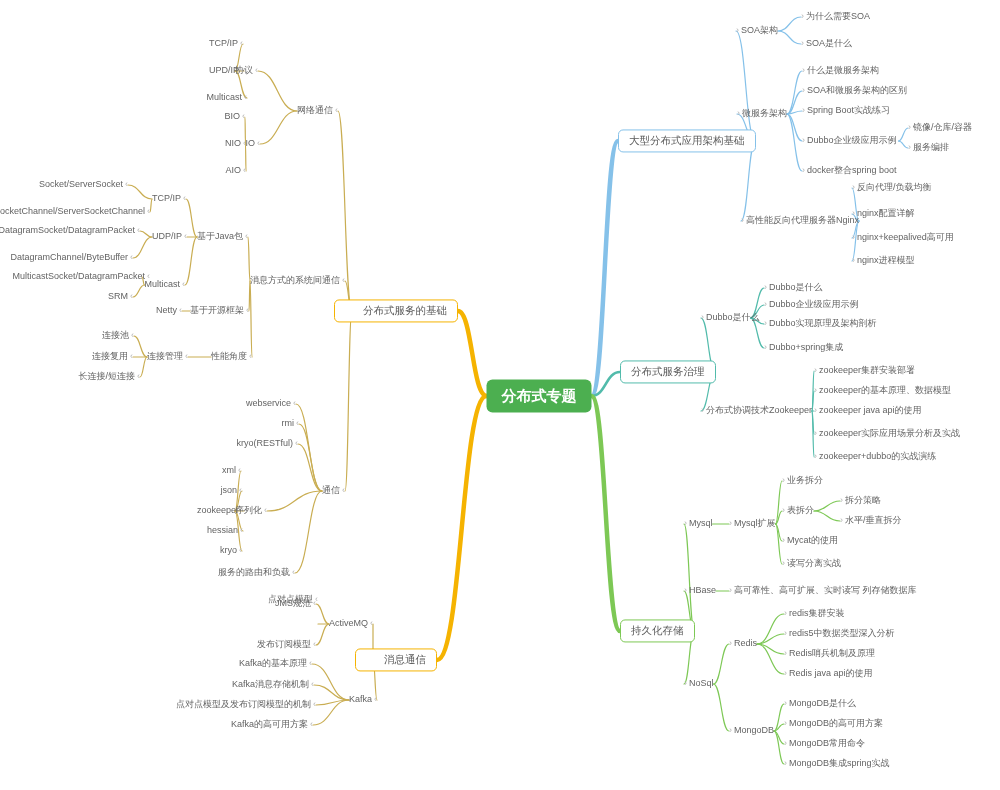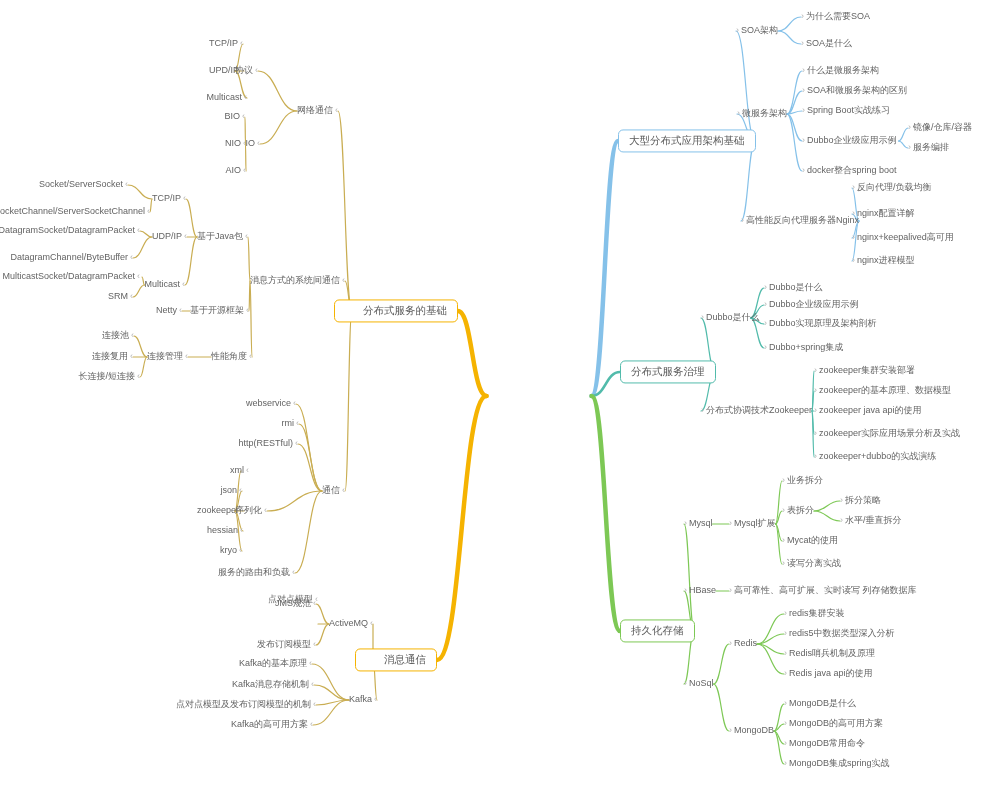--- a/index.html
+++ b/index.html
@@ -129,20 +129,21 @@
       <path d="M 757.015625 644 C 770.5078125 644, 770.5078125 634, 784 634" fill="none" stroke="#7dc855" stroke-width="1.2" stroke-linecap="round"></path>
       <path d="M 757.015625 644 C 770.5078125 644, 770.5078125 654, 784 654" fill="none" stroke="#7dc855" stroke-width="1.2" stroke-linecap="round"></path>
       <path d="M 757.015625 644 C 770.5078125 644, 770.5078125 674, 784 674" fill="none" stroke="#7dc855" stroke-width="1.2" stroke-linecap="round"></path>
       <path d="M 713.515625 684 C 721.2578125 684, 721.2578125 731, 729 731" fill="none" stroke="#7dc855" stroke-width="1.2" stroke-linecap="round"></path>
       <path d="M 774.03125 731 C 779.015625 731, 779.015625 704, 784 704" fill="none" stroke="#7dc855" stroke-width="1.2" stroke-linecap="round"></path>
       <path d="M 774.03125 731 C 779.015625 731, 779.015625 724, 784 724" fill="none" stroke="#7dc855" stroke-width="1.2" stroke-linecap="round"></path>
       <path d="M 774.03125 731 C 779.015625 731, 779.015625 744, 784 744" fill="none" stroke="#7dc855" stroke-width="1.2" stroke-linecap="round"></path>
       <path d="M 774.03125 731 C 779.015625 731, 779.015625 764, 784 764" fill="none" stroke="#7dc855" stroke-width="1.2" stroke-linecap="round"></path>
     </svg>
 
+  <div id="n-root" class="ctr">分布式专题</div>
 
   <div class="branch" id="g1">
     <div class="node left box b-yellow" id="n-base" style="left:458px;top:311px">
         <span class="lbl">分布式服务的基础</span>
       </div>
     <div class="node left" id="n-netcomm" style="left:338px;top:111px">
         <span class="lbl">网络通信</span>
         <span class="arw">‹</span>
       </div>
     <div class="node left" id="n-protocol" style="left:258px;top:71px">
@@ -206,21 +207,21 @@
         <span class="arw">‹</span>
       </div>
     <div class="node left" id="n-dgch" style="left:133px;top:258px">
         <span class="lbl">DatagramChannel/ByteBuffer</span>
         <span class="arw">‹</span>
       </div>
     <div class="node left" id="n-mcast2" style="left:185px;top:285px">
         <span class="lbl">Multicast</span>
         <span class="arw">‹</span>
       </div>
-    <div class="node left" id="n-mcsock" style="left:140px;top:277px">
+    <div class="node left" id="n-mcsock" style="left:150px;top:277px">
         <span class="lbl">MulticastSocket/DatagramPacket</span>
         <span class="arw">‹</span>
       </div>
     <div class="node left" id="n-srm" style="left:133px;top:297px">
         <span class="lbl">SRM</span>
         <span class="arw">‹</span>
       </div>
     <div class="node left" id="n-opensrc" style="left:249px;top:311px">
         <span class="lbl">基于开源框架</span>
         <span class="arw">‹</span>
@@ -255,28 +256,28 @@
       </div>
     <div class="node left" id="n-webservice" style="left:296px;top:404px">
         <span class="lbl">webservice</span>
         <span class="arw">‹</span>
       </div>
     <div class="node left" id="n-rmi" style="left:299px;top:424px">
         <span class="lbl">rmi</span>
         <span class="arw">‹</span>
       </div>
     <div class="node left" id="n-http" style="left:298px;top:444px">
-        <span class="lbl">http(RESTful)</span>
+        <span class="lbl">kryo(RESTful)</span>
         <span class="arw">‹</span>
       </div>
     <div class="node left" id="n-serial" style="left:267px;top:511px">
         <span class="lbl">序列化</span>
         <span class="arw">‹</span>
       </div>
-    <div class="node left" id="n-xml" style="left:249px;top:471px">
+    <div class="node left" id="n-xml" style="left:241px;top:471px">
         <span class="lbl">xml</span>
         <span class="arw">‹</span>
       </div>
     <div class="node left" id="n-json" style="left:242px;top:491px">
         <span class="lbl">json</span>
         <span class="arw">‹</span>
       </div>
     <div class="node left" id="n-serializer" style="left:244px;top:511px">
         <span class="lbl">zookeeper</span>
         <span class="arw">‹</span>

